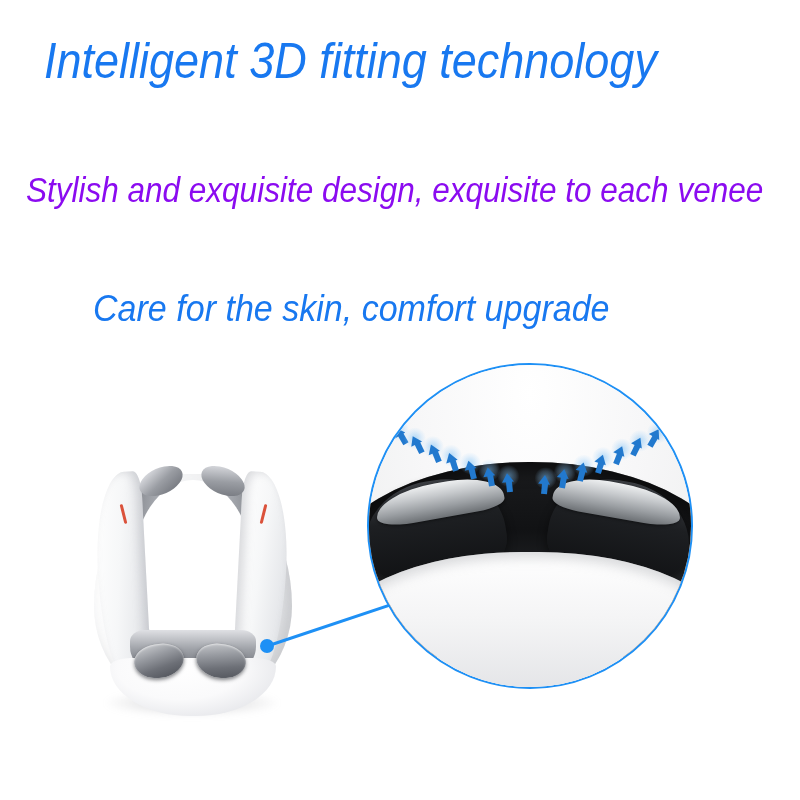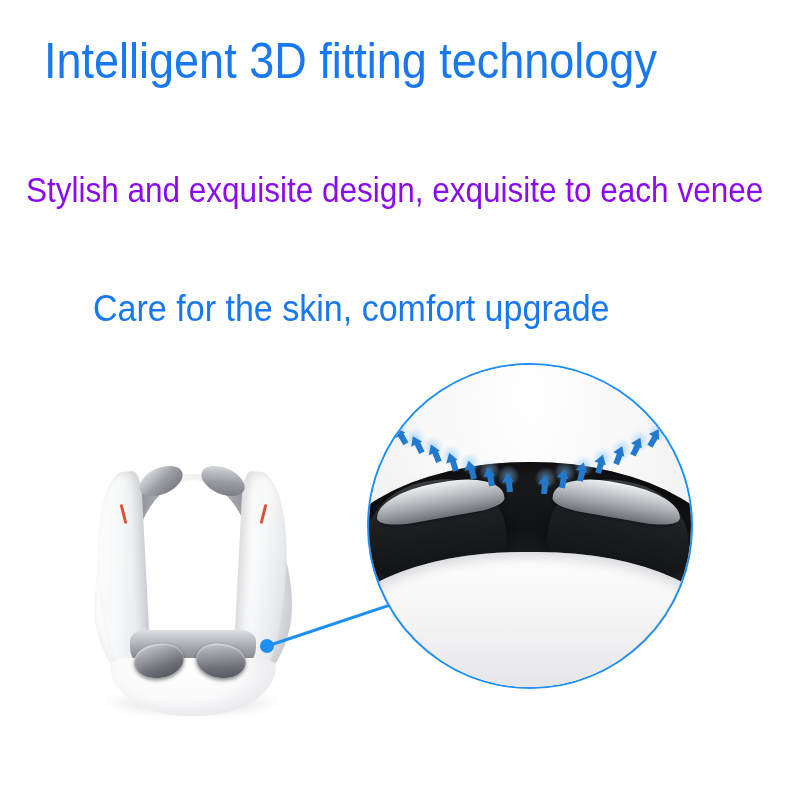--- a/index.html
+++ b/index.html
@@ -9,20 +9,21 @@
   }
   body {
     font-family: "Liberation Sans", sans-serif;
   }
   #stage {
     position: relative;
     width: 800px;
     height: 800px;
     overflow: hidden;
     background: #ffffff;
+    font-style: italic;
   }
 
   
   .headline {
     position: absolute;
     white-space: nowrap;
     font-weight: 400;
     letter-spacing: 0px;
     line-height: 1;
   }

